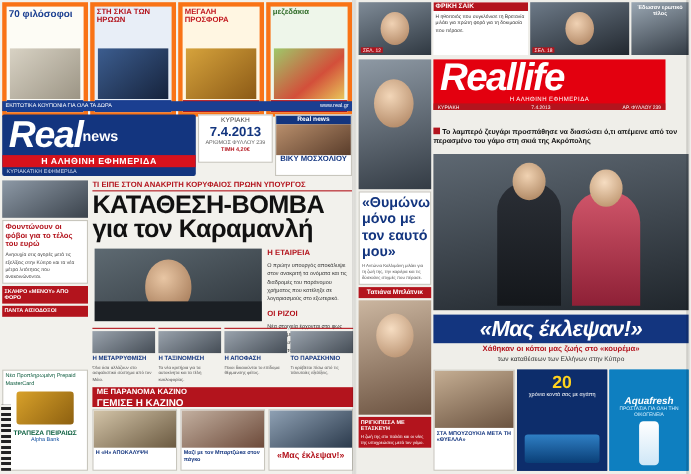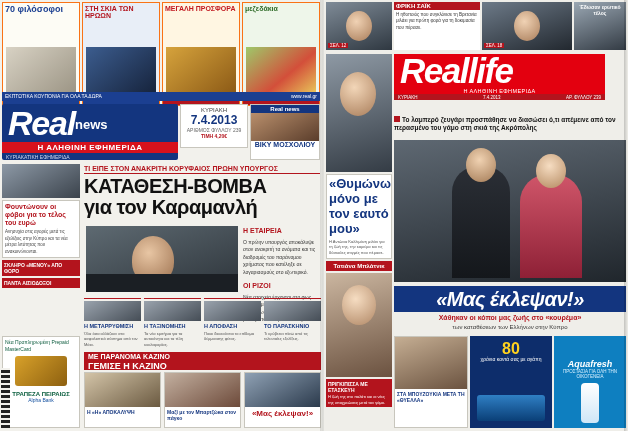--- a/index.html
+++ b/index.html
@@ -30,21 +30,21 @@
     position: absolute;
     left: 0; top: 0;
     width: 322px; height: 108px;
     display: flex;
     gap: 2px;
     padding: 2px;
   }
   .promo {
     position: relative;
     flex: 1;
-    border: 1px solid #f97316;
+    border: 4px solid #f97316;
     background: #fff;
     overflow: hidden;
   }
   .promo .ph {
     font-size: 7px;
     font-weight: bold;
     line-height: 1.05;
     padding: 2px 2px 1px 2px;
     color: #1b3f91;
   }
@@ -168,21 +168,21 @@
     color: #b3141d;
     border-bottom: 1px solid #b3141d;
     padding-bottom: 1px;
   }
 
   
   .headline {
     position: absolute;
     left: 84px; top: 176px;
     width: 240px;
-    font-size: 20px;
+    font-size: 23px;
     font-weight: bold;
     line-height: 21px;
     color: #111;
     letter-spacing: -0.5px;
   }
   .headline .l2 { display:block; }
 
   
   .mainphoto {
     position: absolute;
@@ -783,21 +783,21 @@
     <div class="rl-bighead">«Μας έκλεψαν!»</div>
     <div class="rl-subhead">Χάθηκαν οι κόποι μας ζωής στο «κουρέμα»</div>
     <div class="rl-subhead2">των καταθέσεων των Ελλήνων στην Κύπρο</div>
 
     <div class="rl-bottom">
       <div class="col k1">
         <div class="ph"></div>
         <div class="cap">ΣΤΑ ΜΠΟΥΖΟΥΚΙΑ ΜΕΤΑ ΤΗ «ΘΥΕΛΛΑ»</div>
       </div>
       <div class="col k2">
-        <div class="num">80</div>
+        <div class="num">20</div>
         <div class="t">χρόνια κοντά σας με αγάπη</div>
         <div class="boat"></div>
       </div>
       <div class="col k3">
         <div class="brand">Aquafresh</div>
         <div class="sub">ΠΡΟΣΤΑΣΙΑ ΓΙΑ ΟΛΗ ΤΗΝ ΟΙΚΟΓΕΝΕΙΑ</div>
         <div class="tube"></div>
       </div>
     </div>
 

